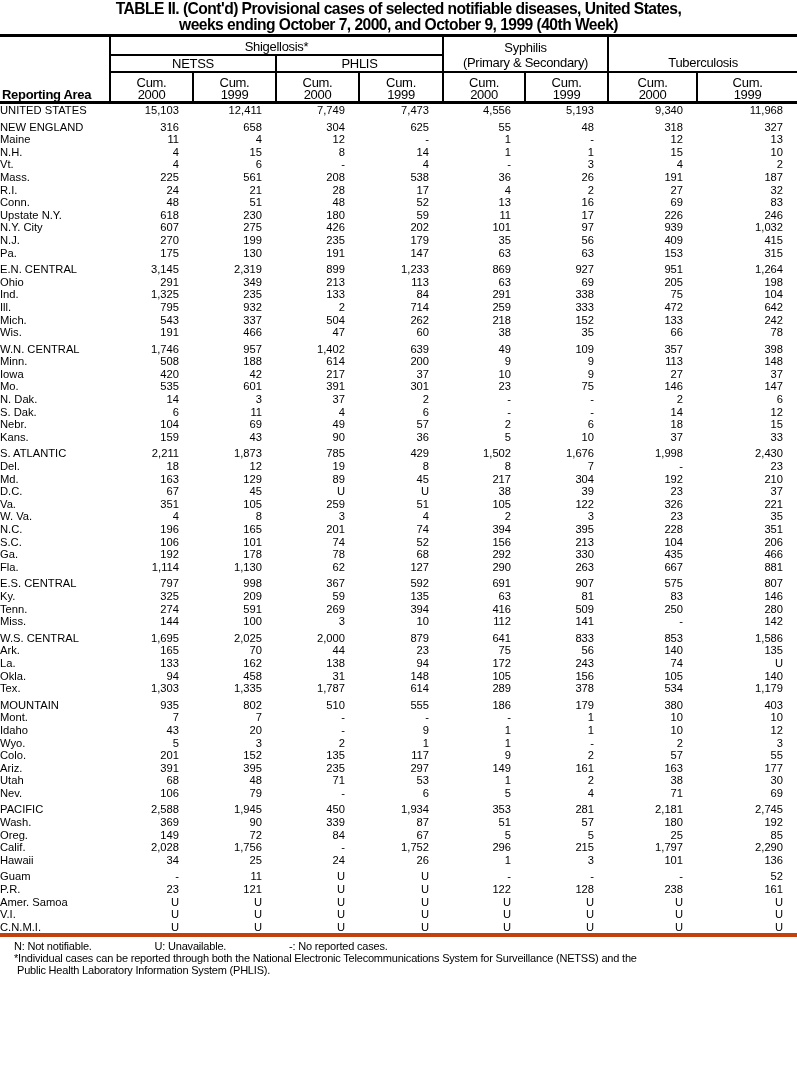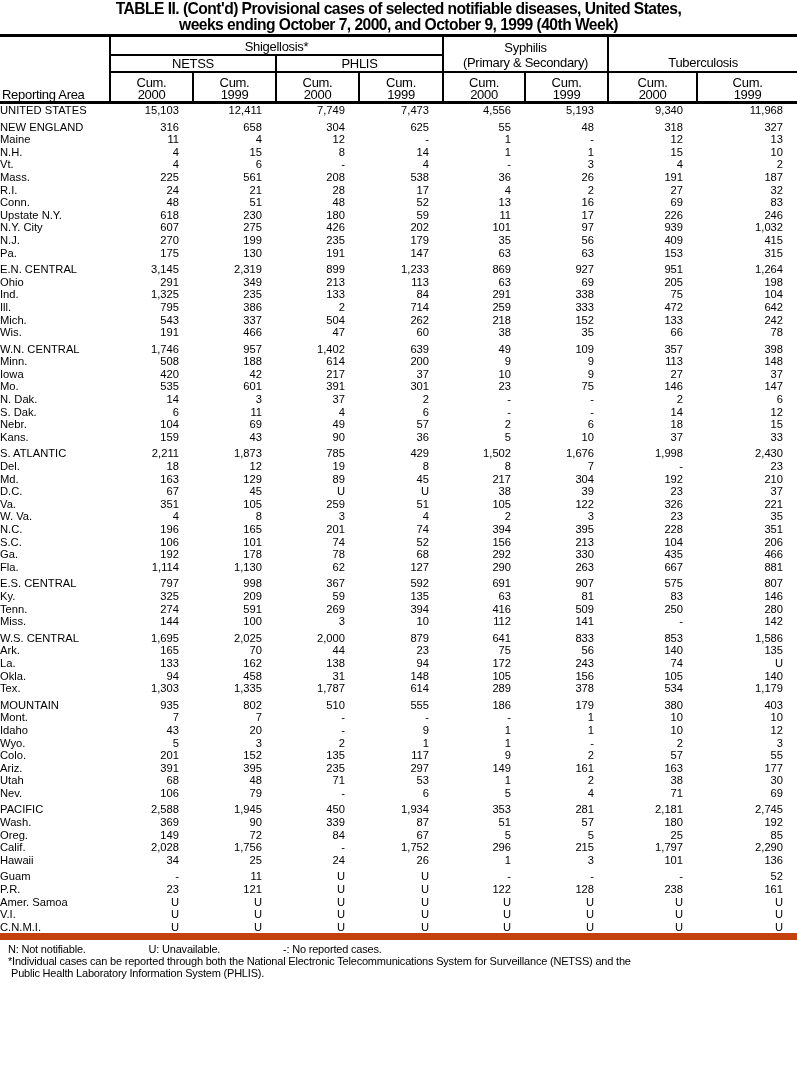--- a/index.html
+++ b/index.html
@@ -9,22 +9,22 @@
   .hdr td { font-size: 13px; text-align: center; padding: 0; line-height: 12px; letter-spacing: -0.3px; }
   .top-rule { border-top: 3px solid #000; }
   .hdr-bottom td { border-bottom: 3px solid #000; }
   .vb { border-left: 2px solid #000; }
   .hb { border-bottom: 2px solid #000; }
   td.area { text-align: left; padding-left: 2px; }
   .body td { font-size: 11.2px; line-height: 12.6px; padding: 0; white-space: nowrap; }
   .body td.num { text-align: right; padding-right: 14px; }
   .body tr.region td { padding-top: 4px; }
   .body tr.us td { padding-top: 0; }
-  .body tr.lastrow td { border-bottom: 7px solid #c2410c; }
-  .footer { font-size: 11px; line-height: 12px; padding-left: 8px; padding-top: 3px; letter-spacing: -0.2px; }
+  .body tr.lastrow td { border-bottom: 4px solid #c2410c; }
+  .footer { font-size: 11px; line-height: 12px; padding-left: 14px; padding-top: 3px; letter-spacing: -0.2px; }
   .footer .legend span { display: inline-block; margin-right: 60px; }
 </style>
 </head>
 <body>
 
 <div class="title">
   <div>TABLE II. (Cont'd) Provisional cases of selected notifiable diseases, United States,</div>
   <div>weeks ending October 7, 2000, and October 9, 1999 (40th Week)</div>
 </div>
 
@@ -59,21 +59,21 @@
       <td class="vb" style="padding-top:4px;">Cum.</td>
       <td class="vb" style="padding-top:4px;">Cum.</td>
       <td class="vb" style="padding-top:4px;">Cum.</td>
       <td class="vb" style="padding-top:4px;">Cum.</td>
       <td class="vb" style="padding-top:4px;">Cum.</td>
       <td class="vb" style="padding-top:4px;">Cum.</td>
       <td class="vb" style="padding-top:4px;">Cum.</td>
       <td class="vb" style="padding-top:4px;">Cum.</td>
     </tr>
     <tr class="hdr-bottom">
-      <td class="area" style="font-weight:normal;">Reporting Area</td>
+      <td class="area" style="font-weight:bold;">Reporting Area</td>
       <td class="vb">2000</td>
       <td class="vb">1999</td>
       <td class="vb">2000</td>
       <td class="vb">1999</td>
       <td class="vb">2000</td>
       <td class="vb">1999</td>
       <td class="vb">2000</td>
       <td class="vb">1999</td>
     </tr>
   </thead>
@@ -239,21 +239,21 @@
         <td class="num">133</td>
         <td class="num">84</td>
         <td class="num">291</td>
         <td class="num">338</td>
         <td class="num">75</td>
         <td class="num">104</td>
       </tr>
       <tr>
         <td class="area">Ill.</td>
         <td class="num">795</td>
-        <td class="num">386</td>
+        <td class="num">932</td>
         <td class="num">2</td>
         <td class="num">714</td>
         <td class="num">259</td>
         <td class="num">333</td>
         <td class="num">472</td>
         <td class="num">642</td>
       </tr>
       <tr>
         <td class="area">Mich.</td>
         <td class="num">543</td>

